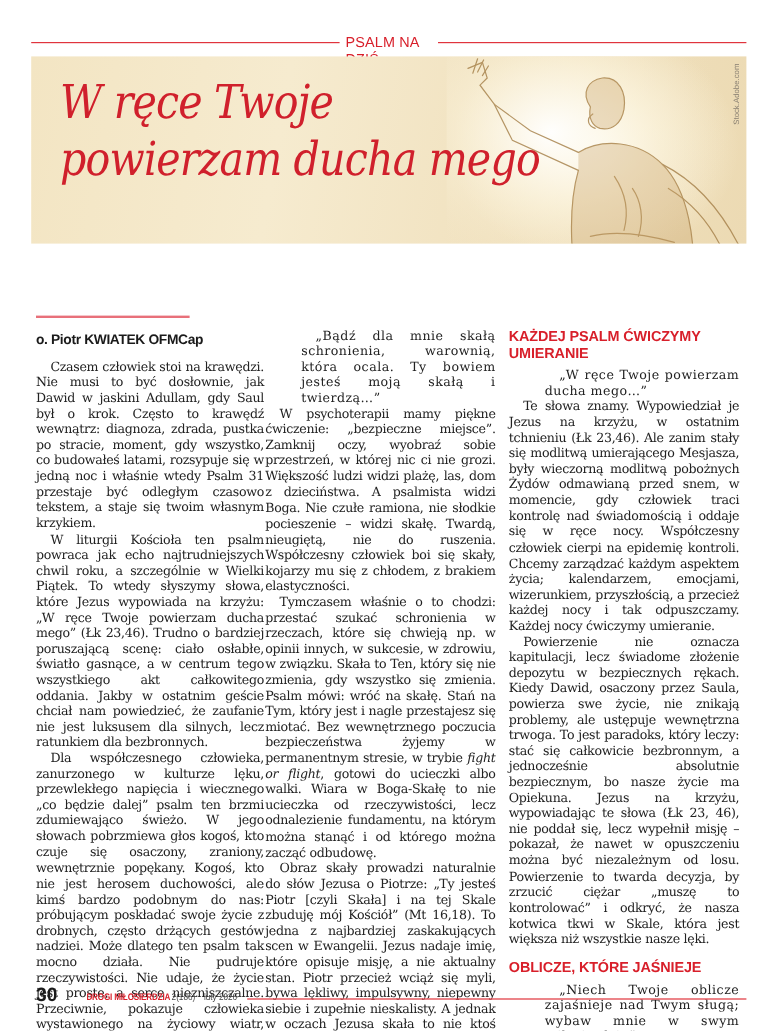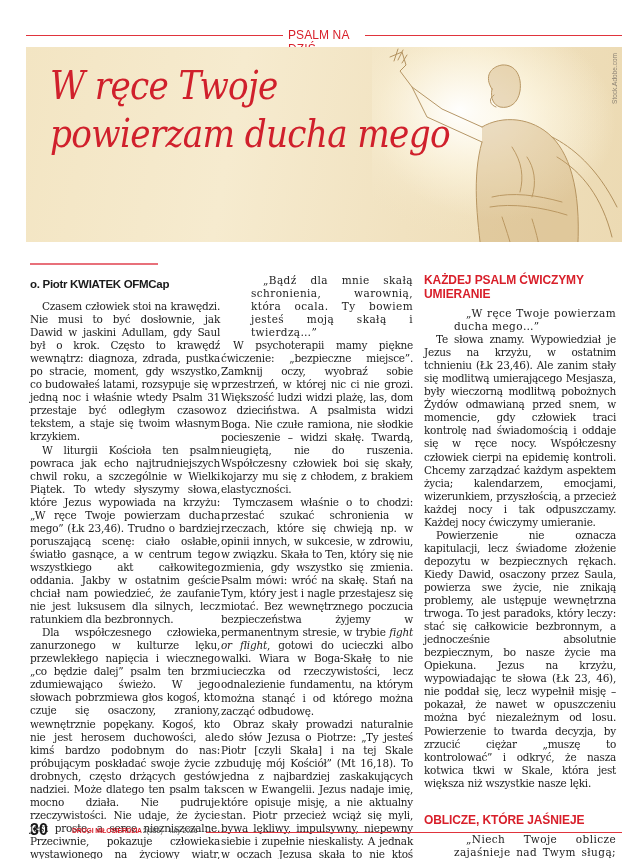--- a/index.html
+++ b/index.html
@@ -6,21 +6,21 @@
   html, body { width: 640px; height: 859px; background: #ffffff; overflow: hidden; }
   body { position: relative; font-family: "DejaVu Serif", serif; color: #222; }
 
   .section-header { position: absolute; left: 26px; top: 28px; width: 596px; height: 12px; }
   .section-header .line { position: absolute; top: 7px; height: 1px; background: #e0343d; }
   .section-header .line.l { left: 0; width: 257px; }
   .section-header .line.r { left: 339px; right: 0; }
   .section-header .label { position: absolute; left: 262px; top: 0; width: 76px; text-align: left;
     font-family: "Liberation Sans", sans-serif; font-size: 12px; color: #d81f2a; letter-spacing: 0.1px; }
 
-  .hero { position: absolute; left: 26px; top: 47px; width: 596px; height: 195px; overflow: hidden;
+  .hero { position: absolute; left: 26px; top: 47px; width: 596px; height: 156px; overflow: hidden;
     background: radial-gradient(ellipse 160px 130px at 470px 75px, #fffdf4 0%, #f8eed4 35%, rgba(245,232,200,0) 75%),
                 linear-gradient(100deg, #f3e5c3 0%, #f6ebcf 35%, #f1e2c0 65%, #ecdab3 100%); }
   .hero .figure { position: absolute; right: 0; top: 0; width: 250px; height: 211px; }
   .hero .title { position: absolute; left: 24px; top: 15px; font-family: "DejaVu Serif", serif; font-style: italic;
     color: #d0202c; font-size: 39px; line-height: 48px; letter-spacing: -0.8px; white-space: nowrap; transform: scaleX(0.88); transform-origin: left top; }
   .hero .subtitle { position: absolute; left: 23px; top: 149px; font-family: "Liberation Sans", sans-serif; font-weight: bold;
     color: #4d4b4b; font-size: 19.5px; letter-spacing: 0.2px; white-space: nowrap; }
   .hero .credit { position: absolute; right: 4px; top: 6px; writing-mode: vertical-rl; transform: rotate(180deg);
     font-family: "Liberation Sans", sans-serif; font-size: 6.5px; color: #8a8072; }
 
@@ -28,21 +28,21 @@
   .author { position: absolute; left: 30px; top: 278px; font-family: Liberation Sans, sans-serif; font-weight: bold;
     font-size: 11.5px; color: #1a1a1a; letter-spacing: -0.3px; }
 
   .col { position: absolute; font-size: 10.5px; line-height: 13.05px; text-align: justify; color: #222; hyphens: manual; }
   .col p { text-indent: 12px; letter-spacing: -0.25px; }
   .col.c1 { left: 30px; top: 300px; width: 190px; }
   .col.c2 { left: 221px; top: 274px; width: 192px; }
   .col.c3 { left: 424px; top: 274px; width: 192px; }
   .col h2 { font-family: "Liberation Sans", sans-serif; font-weight: bold; color: #d81f2a; font-size: 12px; line-height: 13.5px;
     text-align: left; margin-bottom: 6px; letter-spacing: -0.1px; }
-  .col h2.mid { margin-top: 24px; }
+  .col h2.mid { margin-top: 10px; }
   .col p.quote { letter-spacing: 0.4px; margin-left: 30px; }
 
   .footer { position: absolute; left: 30px; top: 823px; width: 592px; height: 16px; }
   .footer .page-no { position: absolute; left: 0; top: -2px; font-family: "Liberation Sans", sans-serif; font-weight: bold;
     font-size: 16px; color: #1a1a1a; }
   .footer .mag { position: absolute; left: 42px; top: 3px; font-family: "Liberation Sans", sans-serif; font-weight: bold;
     font-size: 8px; color: #d81f2a; letter-spacing: -0.2px; transform: scaleX(0.85); transform-origin: left top; }
   .footer .issue { position: absolute; left: 113px; top: 3px; font-family: "Liberation Sans", sans-serif; font-size: 8px; color: #444;
     transform: scaleX(0.85); transform-origin: left top; }
   .footer .date { position: absolute; left: 140px; top: 3px; font-family: "Liberation Sans", sans-serif; font-size: 8px; color: #444;

